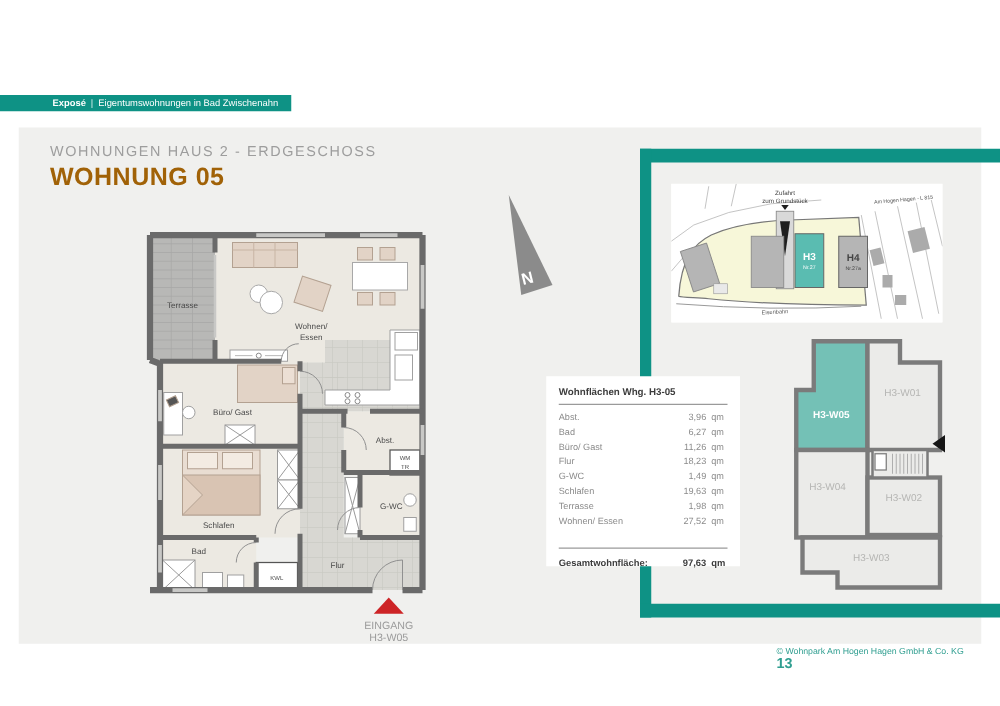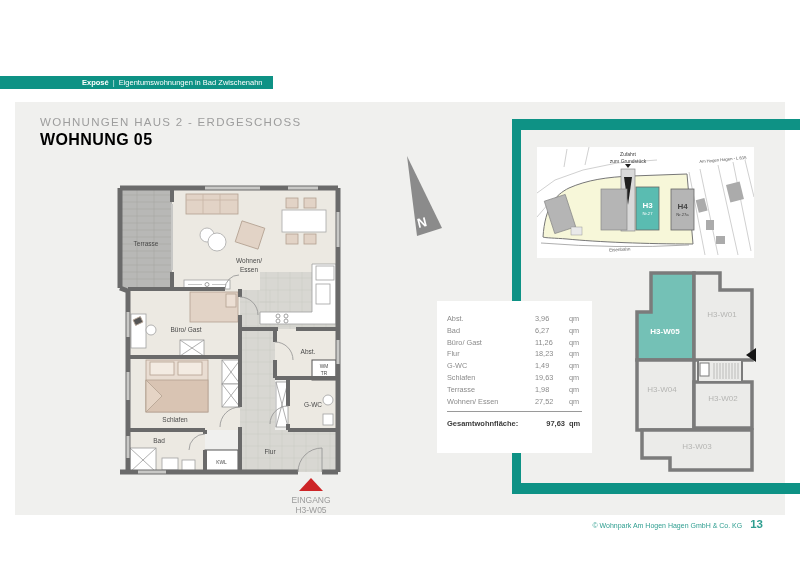--- a/index.html
+++ b/index.html
@@ -10,29 +10,29 @@
     -webkit-font-smoothing:antialiased;
   }
   .abs{position:absolute;}
 
   
   .badge{
     left:0;top:76px;height:13px;background:#0e9285;color:#fff;
     display:flex;align-items:center;padding:0 10px 0 42px;
     font-size:7.5px;white-space:nowrap;z-index:5;
   }
-  .badge b{font-weight:bold;margin-right:4px;margin-left:40px;}
+  .badge b{font-weight:bold;margin-right:4px;}
   .badge .sep{margin:0 4px 0 0;opacity:.85;font-weight:300;}
 
   
   .band{left:15px;top:102px;width:770px;height:413px;background:#f0f0ee;z-index:0;}
 
   
   .subtitle{left:40px;top:116px;font-size:11.5px;color:#9d9d9d;letter-spacing:1.3px;z-index:4;}
-  .title{left:40px;top:131px;font-size:16px;font-weight:bold;color:#000000;letter-spacing:.4px;z-index:4;}
+  .title{left:40px;top:131px;font-size:20px;font-weight:bold;color:#a16207;letter-spacing:.4px;z-index:4;}
 
   
   .frame{background:#0e9285;z-index:1;}
   .frame.top{left:512px;top:119px;width:288px;height:11px;}
   .frame.vert{left:512px;top:119px;width:9px;height:375px;}
   .frame.bottom{left:512px;top:483px;width:288px;height:11px;}
 
   
   .siteplan{left:537px;top:147px;width:217px;height:111px;background:#fff;z-index:2;}
   .keyplan{left:632px;top:268px;width:126px;height:207px;z-index:2;}
@@ -42,30 +42,30 @@
   
   .table-box{
     left:437px;top:301px;width:155px;height:152px;background:#fff;z-index:3;
     box-sizing:border-box;padding:8px 10px 0 10px;
   }
   .table-title{font-size:7.8px;font-weight:bold;color:#3c3c3c;
     padding-bottom:5px;border-bottom:1px solid #9a9a9a;}
   .table-rows{margin-top:5px;}
   .trow{display:flex;align-items:baseline;height:11.8px;font-size:7.3px;color:#8b8b8b;}
   .trow .lbl{flex:1;}
-  .trow .val{text-align:left;min-width:30px;}
+  .trow .val{text-align:right;min-width:30px;}
   .trow .unit{width:13px;margin-left:4px;}
-  .total{border-top:1.5px solid #9a9a9a;margin-top:3px;padding-top:7px;
+  .total{border-top:1.5px solid #9a9a9a;margin-top:15px;padding-top:7px;
     display:flex;align-items:baseline;font-size:7.5px;font-weight:bold;color:#3c3c3c;}
   .total .lbl{flex:1;}
   .total .val{text-align:right;min-width:30px;}
   .total .unit{width:13px;margin-left:4px;}
 
   
-  .footer{right:37px;top:518px;display:flex;align-items:baseline;z-index:4;color:#2f9e90;}
+  .footer{right:37px;top:518px;display:flex;align-items:baseline;z-index:4;color:#2f9e90;flex-direction:column;}
   .footer .copy{font-size:7px;}
   .footer .pg{font-size:11.5px;font-weight:bold;margin-left:8px;}
 
   svg text{font-family:"Liberation Sans", sans-serif;}
 </style>
 </head>
 <body>
 
 <div class="abs band"></div>
 
@@ -270,20 +270,21 @@
   <g font-size="8" text-anchor="middle" fill="#b5b5b3">
     <text x="33" y="66" fill="#ffffff" font-weight="bold">H3-W05</text>
     <text x="90" y="49">H3-W01</text>
     <text x="30" y="124">H3-W04</text>
     <text x="91" y="133">H3-W02</text>
     <text x="65" y="181">H3-W03</text>
   </g>
 </svg>
 
 <div class="abs table-box">
+  <div class="table-title">Wohnflächen Whg. H3-05</div>
   <div class="table-rows">
     <div class="trow">
       <span class="lbl">Abst.</span>
       <span class="val">3,96</span>
       <span class="unit">qm</span>
     </div>
     <div class="trow">
       <span class="lbl">Bad</span>
       <span class="val">6,27</span>
       <span class="unit">qm</span>

